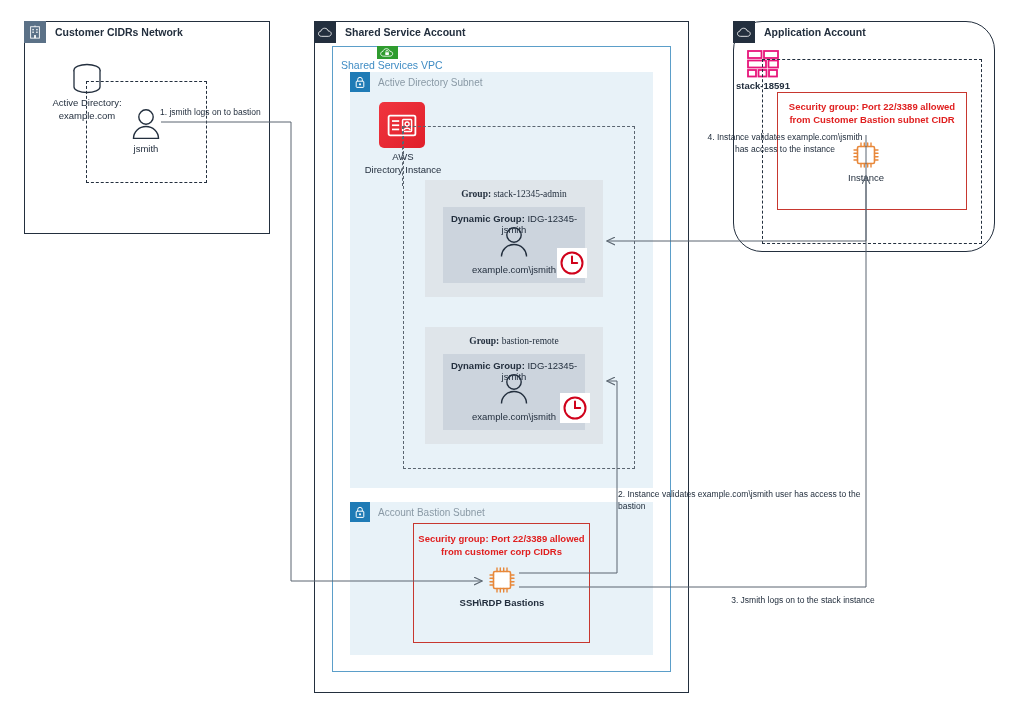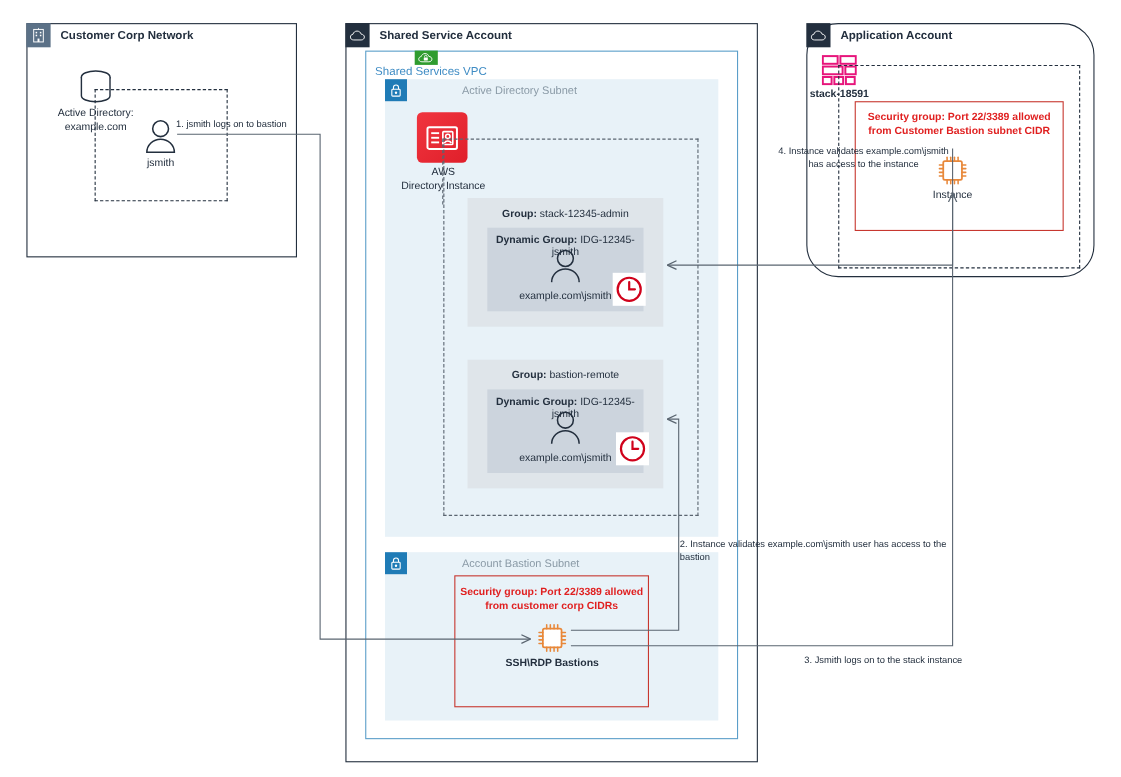--- a/index.html
+++ b/index.html
@@ -12,34 +12,34 @@
   .acct-hdr{position:absolute;top:0;left:0;height:22px;display:flex;align-items:center;}
   .acct-hdr-icon{width:22px;height:22px;background:#232f3e;display:flex;align-items:center;justify-content:center;flex:0 0 auto;}
   .acct-hdr-label{font-size:10.5px;font-weight:bold;color:#232f3e;margin-left:9px;white-space:nowrap;}
 
   .vpc{position:absolute;border:1px solid #5b9ec9;background:#fff;box-sizing:border-box;}
   .vpc-hdr{position:absolute;top:-1px;left:-1px;height:21px;display:flex;align-items:center;flex-direction:column;}
   .vpc-hdr-icon{width:21px;height:21px;background:#2f9c2f;display:flex;align-items:center;justify-content:center;}
   .vpc-hdr-label{font-size:10.5px;color:#3f8cc4;margin-left:9px;white-space:nowrap;}
 
   .subnet{position:absolute;background:#e8f2f8;box-sizing:border-box;}
-  .subnet-hdr{position:absolute;top:0;left:0;height:20px;display:flex;align-items:center;gap:42px;}
+  .subnet-hdr{position:absolute;top:0;left:0;height:20px;display:flex;align-items:center;}
   .subnet-hdr-icon{width:20px;height:20px;background:#1f7bb6;display:flex;align-items:center;justify-content:center;}
   .subnet-hdr-label{font-size:10px;color:#8a9aa6;margin-left:8px;white-space:nowrap;}
 
   .dashbox{position:absolute;border:1px dashed #5a6570;box-sizing:border-box;}
   .dashbox-dark{position:absolute;border:1px dashed #232f3e;box-sizing:border-box;}
 
   
   .sgbox{position:absolute;border:1px solid #c7372f;box-sizing:border-box;}
   .sgtext{position:absolute;color:#e02020;font-size:9.5px;font-weight:bold;text-align:center;line-height:13px;width:100%;}
 
   
   .grpcard{position:absolute;background:#dfe5ea;box-sizing:border-box;}
-  .grp-title{position:absolute;width:100%;text-align:center;font-size:9.5px;color:#232f3e;}
+  .grp-title{position:absolute;width:100%;text-align:center;font-size:9.5px;color:#232f3e;font-family:Liberation Serif, serif;}
   .grp-title b{font-weight:bold;}
   .dyncard{position:absolute;background:#ccd4dd;box-sizing:border-box;}
   .dyn-title{position:absolute;width:100%;text-align:center;font-size:9.5px;color:#232f3e;}
   .dyn-title b{font-weight:bold;margin-top:12px;}
   .user-label{position:absolute;width:100%;text-align:center;font-size:9.5px;color:#232f3e;}
 
   
   .cap{position:absolute;font-size:9.5px;color:#232f3e;text-align:center;line-height:12.5px;}
   .annot{position:absolute;font-size:8.5px;color:#232f3e;text-align:center;line-height:12px;white-space:pre-line;}
   .ln-v-d{position:absolute;width:0;border-left:1px dashed #5a6570;}
@@ -54,21 +54,21 @@
       <svg width="14" height="14" viewBox="0 0 16 16" aria-hidden="true">
         <rect x="3" y="2" width="10" height="13" fill="none" stroke="#fff" stroke-width="1"></rect>
         <rect x="5" y="4.5" width="1.6" height="1.6" fill="#fff"></rect>
         <rect x="9.4" y="4.5" width="1.6" height="1.6" fill="#fff"></rect>
         <rect x="5" y="7.5" width="1.6" height="1.6" fill="#fff"></rect>
         <rect x="9.4" y="7.5" width="1.6" height="1.6" fill="#fff"></rect>
         <rect x="7" y="11.5" width="2" height="3.5" fill="#fff"></rect>
         <rect x="7.6" y="0.4" width="0.8" height="2" fill="#fff"></rect>
       </svg>
     </div>
-    <div class="acct-hdr-label">Customer Corp Network</div>
+    <div class="acct-hdr-label">Customer CIDRs Network</div>
   </div>
 </div>
 
 <svg class="abs" style="left:71px;top:62px;" width="32" height="36" viewBox="0 0 32 36">
   <ellipse cx="16" cy="8" rx="13" ry="5.5" fill="#fff" stroke="#232f3e" stroke-width="1.3"></ellipse>
   <path d="M3 8 V25 A13 5.5 0 0 0 29 25 V8" fill="#fff" stroke="#232f3e" stroke-width="1.3"></path>
 </svg>
 <div class="cap" style="left:28px;top:97px;width:118px;white-space:pre-line;">Active Directory:
 example.com</div>
 

